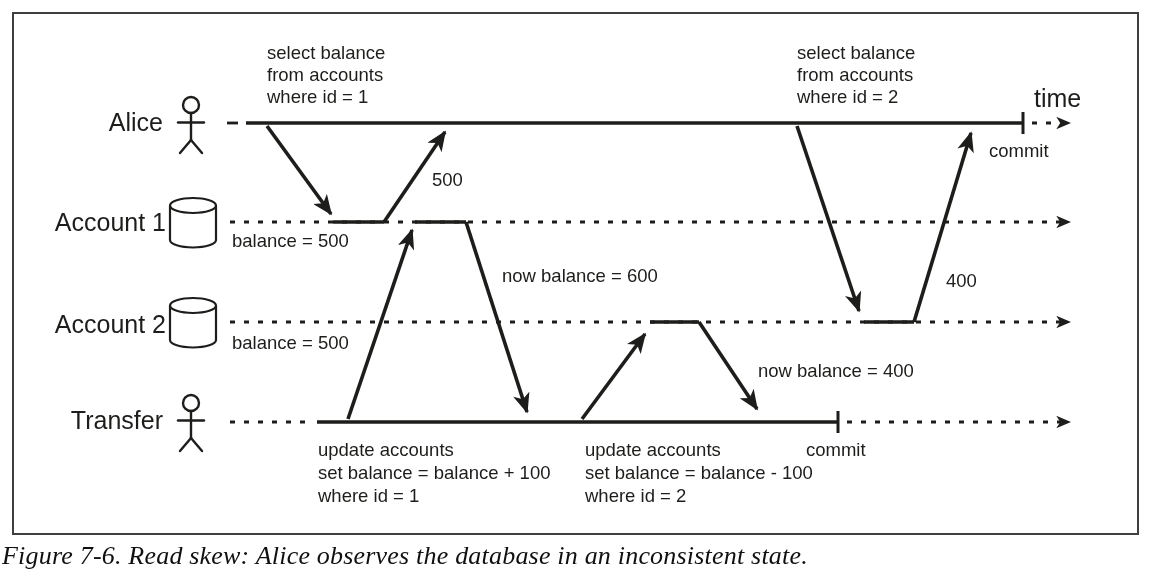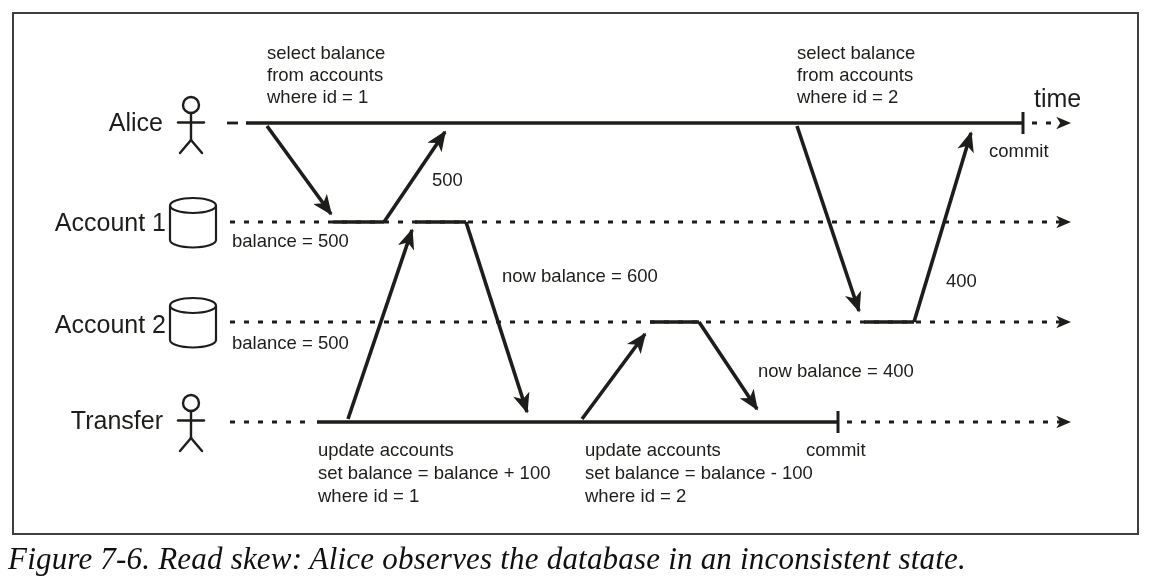--- a/index.html
+++ b/index.html
@@ -4,23 +4,23 @@
 <style>
   html,body{margin:0;padding:0;background:#ffffff;}
   .page{position:relative;width:1154px;height:583px;background:#ffffff;overflow:hidden;
         font-family:"Liberation Sans",sans-serif;color:#1d1d1b;}
   svg{position:absolute;left:0;top:0;}
   svg text{fill:#1d1d1b;font-family:"Liberation Sans",sans-serif;}
   .lane-label{font-size:25px;}
   .ann{font-size:18.5px;}
   .big{font-size:25px;}
   .ink{stroke:#1d1d1b;}
-  .caption{position:absolute;left:8px;top:541px;width:1100px;
+  .caption{position:absolute;left:2px;top:541px;width:1100px;
            font-family:"Liberation Serif",serif;font-style:italic;
-           font-size:31px;color:#101010;letter-spacing:0.2px;}
+           font-size:26px;color:#101010;letter-spacing:0.2px;}
 </style>
 </head>
 <body>
 
 <div class="page">
   <svg width="1154" height="583" viewBox="0 0 1154 583">
     <defs>
       <marker id="arrBig" viewBox="0 0 12 10" refX="11" refY="5" markerWidth="21" markerHeight="17" orient="auto" markerUnits="userSpaceOnUse">
         <path d="M0,0 L12,5 L0,10 L3.2,5 Z" fill="#1d1d1b"></path>
       </marker>

